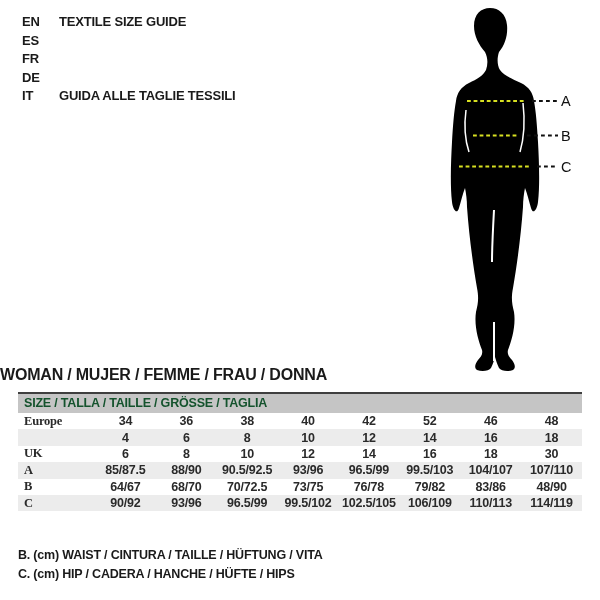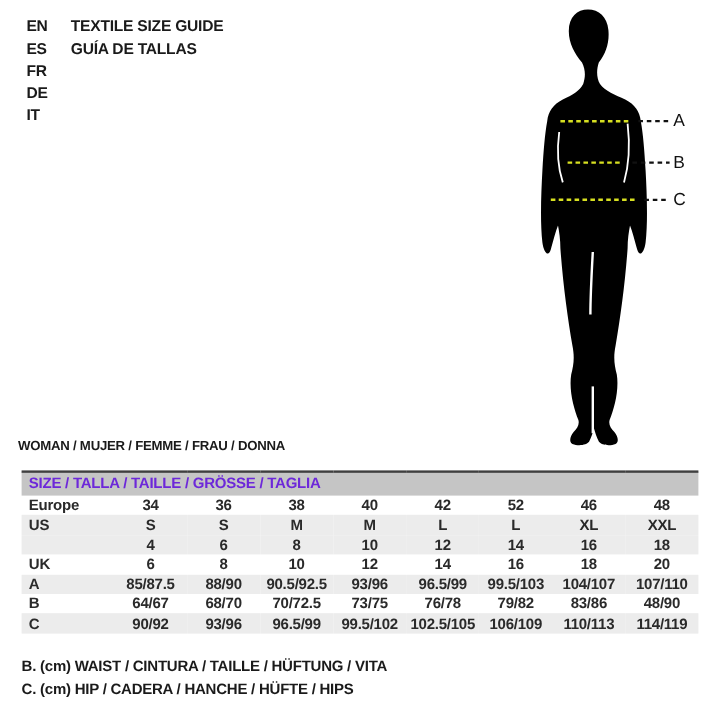--- a/index.html
+++ b/index.html
@@ -15,34 +15,34 @@
   .lang-code { width:37px; flex:0 0 37px; }
 
   
   .figure-svg { position:absolute; left:0; top:0; }
 
   .marker-label {
     position:absolute; left:561px; transform:translateY(-50%);
     font-size:14.5px; font-weight:400; color:#111;
   }
 
-  .section-title { position:absolute; left:15px; top:366px; font-size:11px; font-weight:700; letter-spacing:-0.2px; }
+  .section-title { position:absolute; left:0; top:366px; font-size:16px; font-weight:700; letter-spacing:-0.2px; }
 
   
   .size-table {
     position:absolute; left:18px; top:392px; width:564px;
     border-collapse:collapse; table-layout:fixed;
     font-size:12.5px; font-weight:700; letter-spacing:-0.2px; color:#2a2a2a;
   }
   .size-table thead th {
     background:var(--header-bg); border-top:2px solid #3f3f3f;
-    text-align:left; padding:2px 0 3px 6px; font-size:12.5px; font-weight:700; color:#6d28d9;
+    text-align:left; padding:2px 0 3px 6px; font-size:12.5px; font-weight:700; color:#14532d;
   }
   .size-table td { height:16.4px; padding:0; text-align:center; vertical-align:middle; }
-  .size-table td.row-label { text-align:left; padding-left:6px; }
+  .size-table td.row-label { text-align:left; padding-left:6px;font-family:Liberation Serif, serif; }
   .size-table col.label-col { width:77px; }
   .size-table tr.shaded { background:var(--stripe-bg); }
 
   .legend { position:absolute; left:18px; top:546px; font-size:12.5px; font-weight:700; line-height:19.2px; letter-spacing:-0.2px; }
 </style>
 </head>
 <body style="--header-bg: #c5c5c5; --stripe-bg: #ececec;">
 
 <svg class="figure-svg" width="600" height="600" viewBox="0 0 600 600" aria-hidden="true">
   <path fill="#000000" d="
@@ -99,30 +99,30 @@
 <div class="marker-label" style="top:135.5px">B</div>
 <div class="marker-label" style="top:166.5px">C</div>
 
 <div class="lang-block" id="lang-block">
     <div class="lang-row">
       <span class="lang-code">EN</span>
       <span>TEXTILE SIZE GUIDE</span>
     </div>
     <div class="lang-row">
       <span class="lang-code">ES</span>
-      <span>GUÍA DE TALLAS</span>
     </div>
     <div class="lang-row">
       <span class="lang-code">FR</span>
     </div>
     <div class="lang-row">
       <span class="lang-code">DE</span>
     </div>
     <div class="lang-row">
       <span class="lang-code">IT</span>
+      <span>GUIDA ALLE TAGLIE TESSILI</span>
     </div>
   </div>
 
 <div class="section-title">WOMAN / MUJER / FEMME / FRAU / DONNA</div>
 
 <table class="size-table">
   <colgroup>
       <col class="label-col">
       <col>
       <col>
@@ -144,51 +144,40 @@
         <td>34</td>
         <td>36</td>
         <td>38</td>
         <td>40</td>
         <td>42</td>
         <td>52</td>
         <td>46</td>
         <td>48</td>
       </tr>
       <tr class="shaded">
-        <td class="row-label">US</td>
-        <td>S</td>
-        <td>S</td>
-        <td>M</td>
-        <td>M</td>
-        <td>L</td>
-        <td>L</td>
-        <td>XL</td>
-        <td>XXL</td>
-      </tr>
-      <tr class="shaded">
         <td class="row-label"></td>
         <td>4</td>
         <td>6</td>
         <td>8</td>
         <td>10</td>
         <td>12</td>
         <td>14</td>
         <td>16</td>
         <td>18</td>
       </tr>
       <tr class="">
         <td class="row-label">UK</td>
         <td>6</td>
         <td>8</td>
         <td>10</td>
         <td>12</td>
         <td>14</td>
         <td>16</td>
         <td>18</td>
-        <td>20</td>
+        <td>30</td>
       </tr>
       <tr class="shaded">
         <td class="row-label">A</td>
         <td>85/87.5</td>
         <td>88/90</td>
         <td>90.5/92.5</td>
         <td>93/96</td>
         <td>96.5/99</td>
         <td>99.5/103</td>
         <td>104/107</td>

